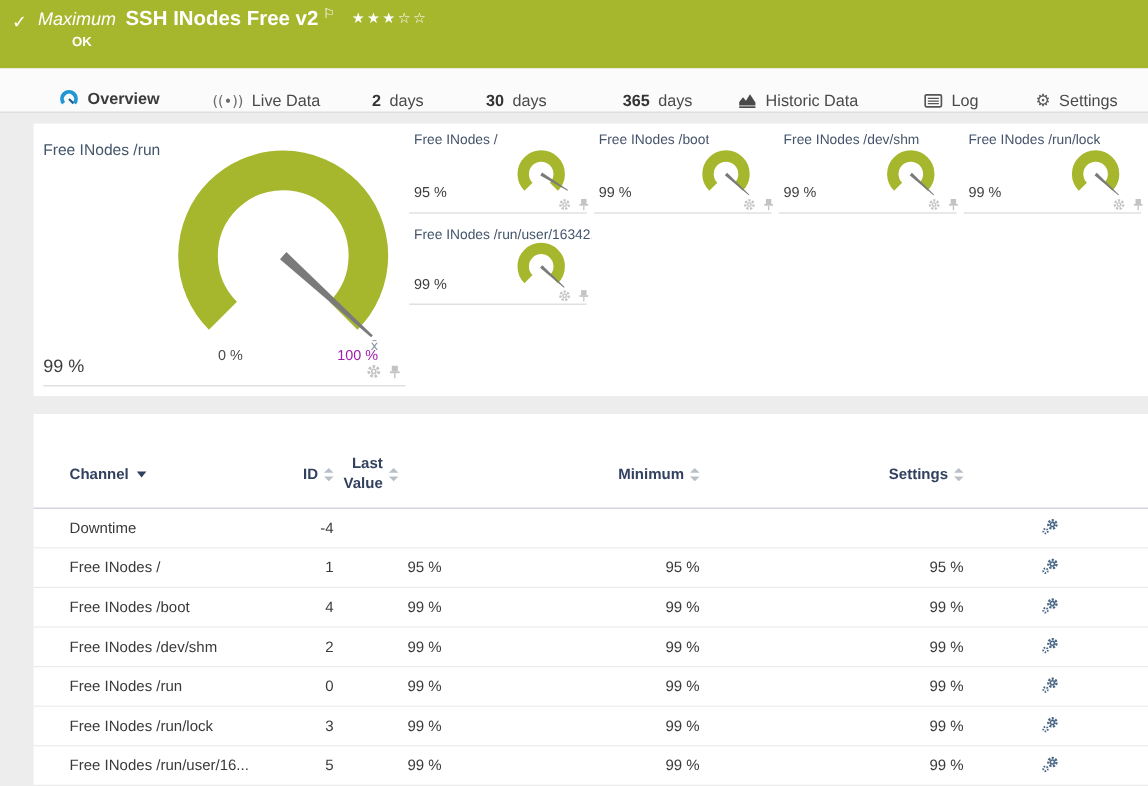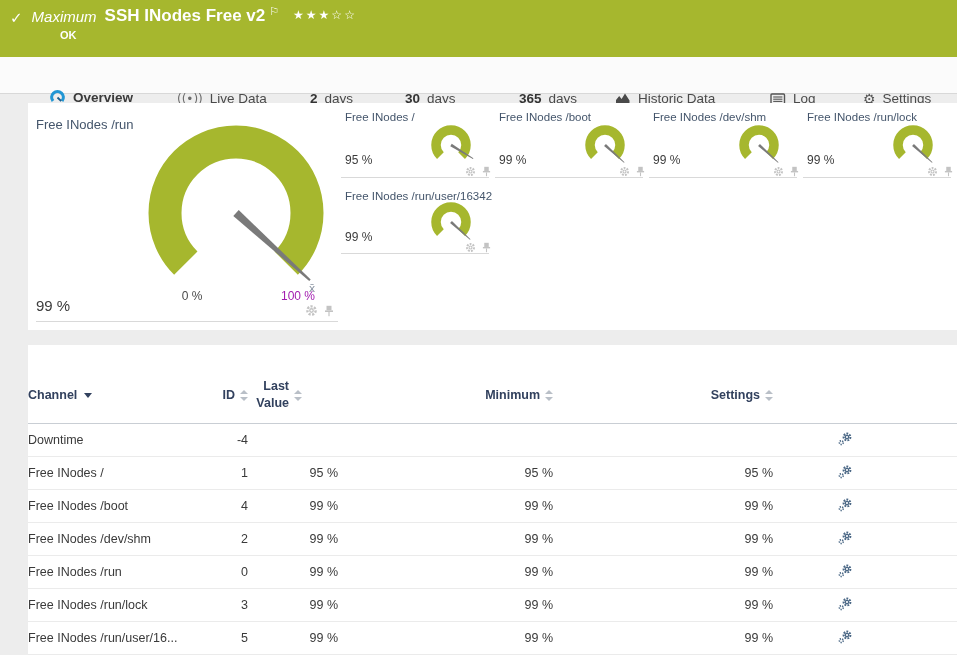--- a/index.html
+++ b/index.html
@@ -11,21 +11,21 @@
   .topbar-line1 { position:absolute; left:10px; top:6px; display:flex; align-items:flex-start; }
   .check-icon { font-size:15px; font-weight:bold; margin-top:3px; }
   .kind { font-style:italic; font-size:15px; margin-left:9px; margin-top:2px; }
   .sensor-title { font-size:17px; font-weight:bold; margin-left:8px; }
   .flag-icon { font-size:11px; margin-left:4px; margin-top:-1px; }
   .stars { font-size:12px; letter-spacing:2px; margin-left:14px; margin-top:2px; font-family:"DejaVu Sans",sans-serif; }
   .status-ok { position:absolute; left:48px; top:29px; font-size:11px; font-weight:bold;margin-left:12px; }
 
   
   .tabs { position:absolute; top:57px; left:0; width:957px; height:37px; background:#fbfbfb; border-bottom:1px solid #d8d8d8; }
-  .tab { position:absolute; top:17px; height:49px; display:flex; align-items:center; gap:7px; font-size:13.5px; color:#4a4a4a; padding:0 5px; cursor:pointer; white-space:nowrap; }
+  .tab { position:absolute; top:2px; height:49px; display:flex; align-items:center; gap:7px; font-size:13.5px; color:#4a4a4a; padding:0 5px; cursor:pointer; white-space:nowrap; }
   .tab .num { font-weight:bold; color:#333; }
   .tab.active { border-bottom:3px solid #2ba3d8; color:#3a3a3a; font-weight:bold; }
   .tab-ico { display:inline-flex; align-items:center; }
   .broadcast-ico { font-size:12px; color:#6b6b6b; letter-spacing:0; font-family:"DejaVu Sans",sans-serif; }
   .gear-glyph { font-family:"DejaVu Sans",sans-serif; font-size:14px; color:#555; }
 
   
   .card { position:absolute; left:28px; right:0; background:#fff; }
   .card-gauges { top:103px; height:227px; }
   .card-table  { top:345px; height:310px; }
@@ -50,21 +50,21 @@
   .small-value { position:absolute; left:0; top:50px; font-size:12px; color:#3c3c3c; }
   .small-tile .tile-icons { right:2px; top:60px; }
   .small-tile .tile-underline { left:-4px; bottom:0; width:148px; }
   .small-b { height:67px; }
   .small-b .small-title { top:3px; }
   .small-b .small-gauge-svg { top:13px; }
   .small-b .small-value { top:43px; }
   .small-b .tile-icons { top:52px; }
 
   
-  .tbl-header, .tbl-row { display:grid; grid-template-columns:190px 30px 90px 215px 220px 82px auto; align-items:center; }
+  .tbl-header, .tbl-row { display:grid; grid-template-columns:190px 30px 90px 215px 220px 82px auto; padding-left:30px; align-items:center; }
   .tbl-header { height:79px; border-bottom:1px solid #c9ced4; padding-top:22px; font-weight:bold; font-size:12.5px; color:#32415e; }
   .th { display:flex; justify-content:flex-end; align-items:center; }
   .th-channel { justify-content:flex-start; }
   .th-last span { display:inline-block; width:44px; text-align:right; line-height:1.35; }
   .tbl-row { height:33px; border-bottom:1px solid #ebebeb; font-size:12.5px; color:#3a3a3a; cursor:pointer; }
   .cell-r { text-align:right; }
   .cell-icon { display:flex; justify-content:flex-end; padding-right:2px; }
 
   
   .sort { position:relative; width:8px; height:11px; display:inline-block; margin-left:5px; flex:none; }

